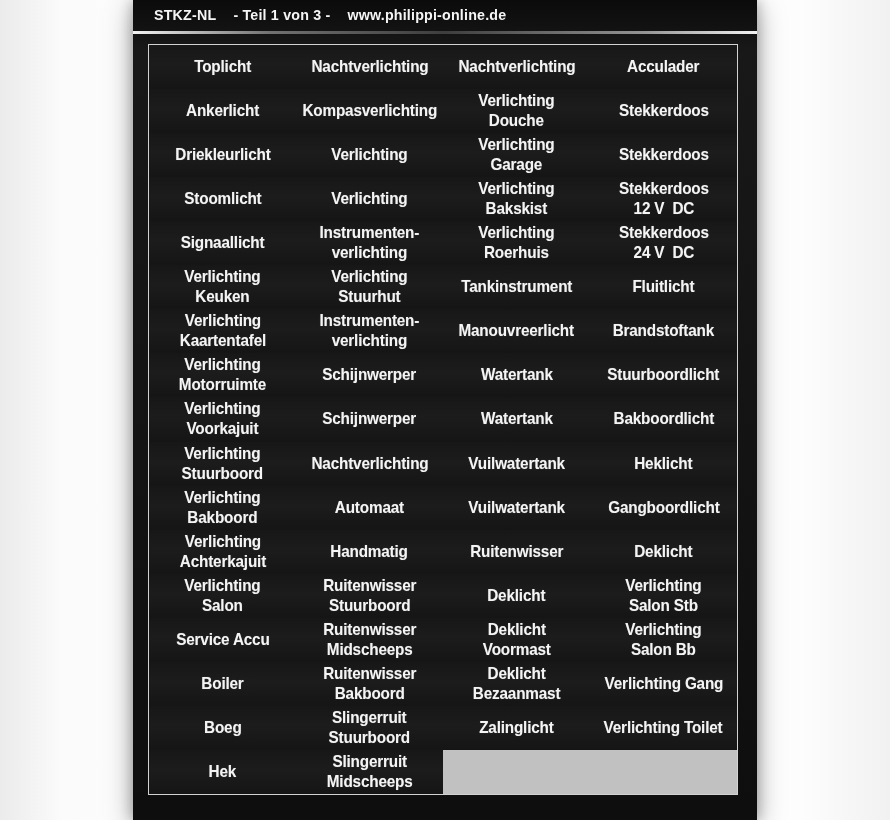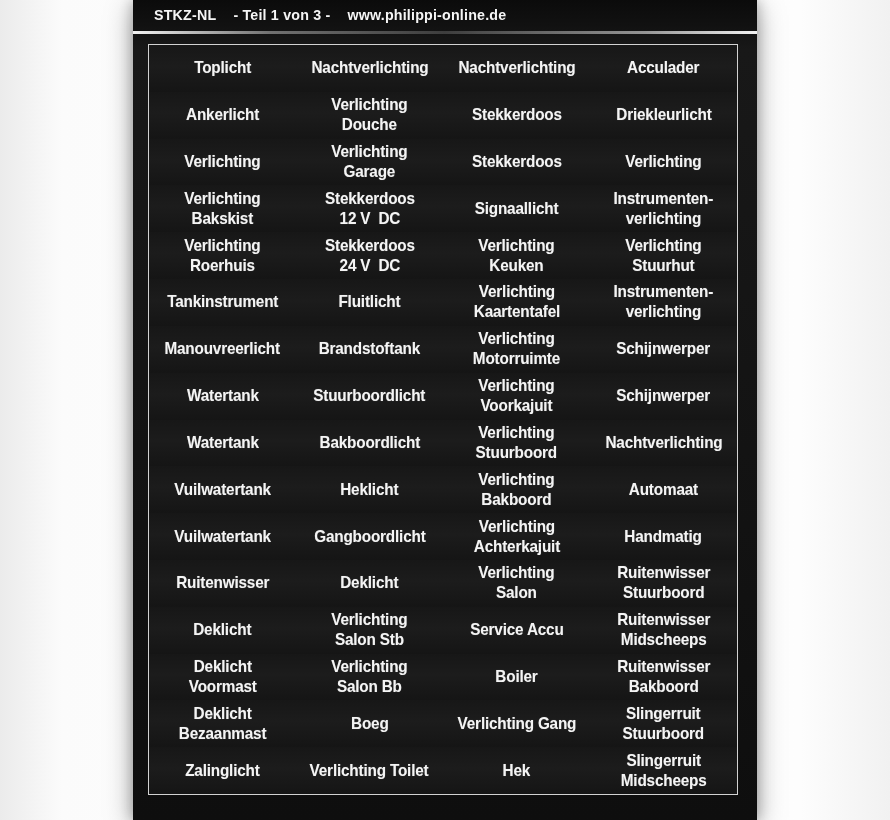--- a/index.html
+++ b/index.html
@@ -109,20 +109,23 @@
           <span class="label-text">Nachtverlichting</span>
         </div>
       <div class="cell">
           <span class="label-text">Acculader</span>
         </div>
 
       <div class="cell">
           <span class="label-text">Ankerlicht</span>
         </div>
       <div class="cell">
+          <span class="label-text">Kompasverlichting</span>
+        </div>
+      <div class="cell">
           <span class="label-text">Verlichting
 Douche</span>
         </div>
       <div class="cell">
           <span class="label-text">Stekkerdoos</span>
         </div>
 
       <div class="cell">
           <span class="label-text">Driekleurlicht</span>
         </div>
@@ -130,20 +133,23 @@
           <span class="label-text">Verlichting</span>
         </div>
       <div class="cell">
           <span class="label-text">Verlichting
 Garage</span>
         </div>
       <div class="cell">
           <span class="label-text">Stekkerdoos</span>
         </div>
 
+      <div class="cell">
+          <span class="label-text">Stoomlicht</span>
+        </div>
       <div class="cell">
           <span class="label-text">Verlichting</span>
         </div>
       <div class="cell">
           <span class="label-text">Verlichting
 Bakskist</span>
         </div>
       <div class="cell">
           <span class="label-text">Stekkerdoos
 12 V  DC</span>
@@ -303,24 +309,24 @@
       <div class="cell">
           <span class="label-text">Ruitenwisser
 Bakboord</span>
         </div>
 
       <div class="cell">
           <span class="label-text">Deklicht
 Bezaanmast</span>
         </div>
       <div class="cell">
+          <span class="label-text">Verlichting Gang</span>
+        </div>
+      <div class="cell">
           <span class="label-text">Boeg</span>
-        </div>
-      <div class="cell">
-          <span class="label-text">Verlichting Gang</span>
         </div>
       <div class="cell">
           <span class="label-text">Slingerruit
 Stuurboord</span>
         </div>
 
       <div class="cell">
           <span class="label-text">Zalinglicht</span>
         </div>
       <div class="cell">

